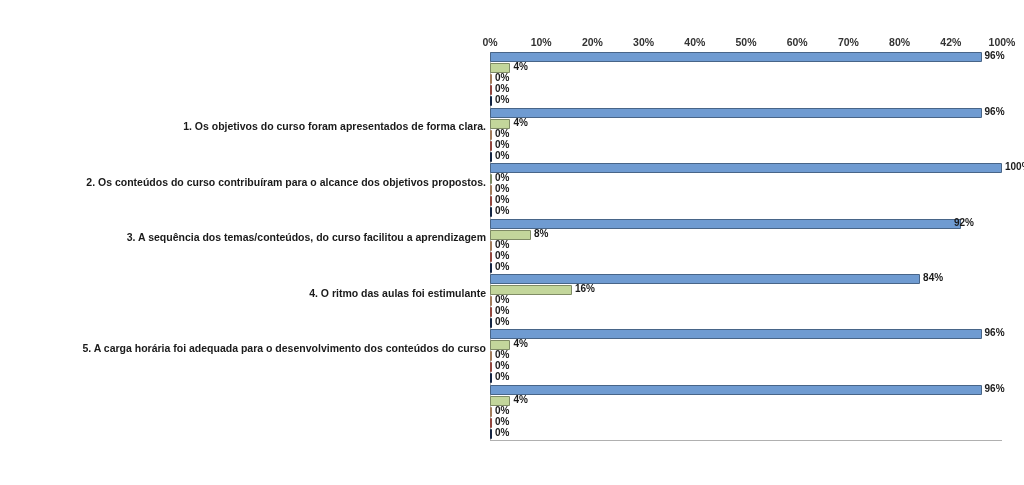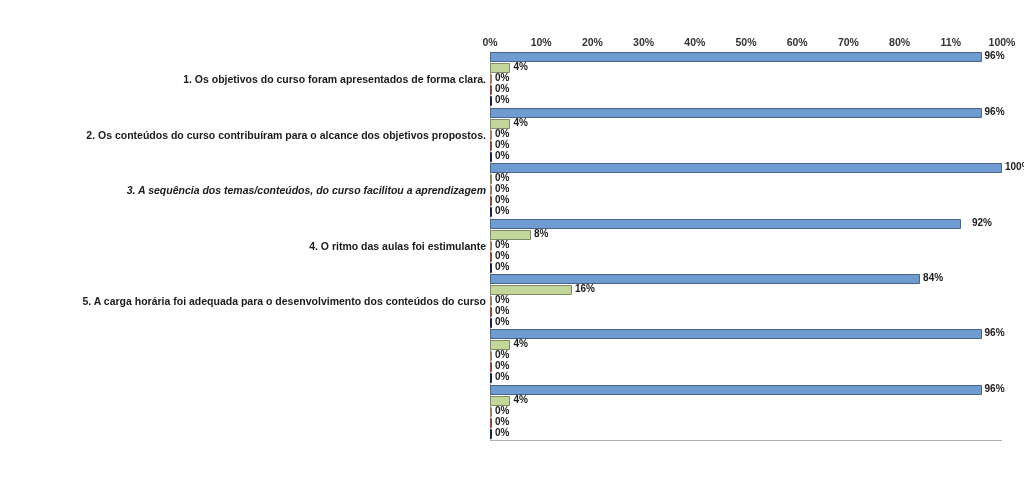--- a/index.html
+++ b/index.html
@@ -73,20 +73,21 @@
   }
   .cat-label {
     position: absolute;
     right: 516px;
     width: 486px;
     text-align: right;
     font-size: 10.5px;
     font-weight: bold;
     color: #1a1a1a;
     line-height: 13px;
+    margin-top: 47px;
   }
   .bar-row {
     position: relative;
     height: 11px;
   }
   .bar {
     position: absolute;
     left: 0;
     top: 0;
     height: 10px;
@@ -140,21 +141,21 @@
   <div class="x-axis-labels">
       <div class="x-tick" style="left: 0px;">0%</div>
       <div class="x-tick" style="left: 51.2px;">10%</div>
       <div class="x-tick" style="left: 102.4px;">20%</div>
       <div class="x-tick" style="left: 153.6px;">30%</div>
       <div class="x-tick" style="left: 204.8px;">40%</div>
       <div class="x-tick" style="left: 256px; text-align: center;">50%</div>
       <div class="x-tick" style="left: 307.2px; text-align: right;">60%</div>
       <div class="x-tick" style="left: 358.4px;">70%</div>
       <div class="x-tick" style="left: 409.6px;">80%</div>
-      <div class="x-tick" style="left: 460.8px;">11%</div>
+      <div class="x-tick" style="left: 460.8px;">42%</div>
       <div class="x-tick" style="left: 512px;">100%</div>
     </div>
 
   <div class="plot-area"></div>
   <div class="plot-border-bottom"></div>
 
   <div id="categories-layer">
       <div class="cat-group" style="top: 52.2143px; left: 490px;">
         <div class="cat-label" style="top: 21px;">1. Os objetivos do curso foram apresentados de forma clara.</div>
         <div class="bar-row">
@@ -195,21 +196,21 @@
         <div class="bar-row">
           <div class="bar zero" style="background: rgb(224, 108, 96); width: 2px;"></div>
           <div class="bar-label" style="left: 5px;">0%</div>
         </div>
         <div class="bar-row">
           <div class="bar zero" style="background: rgb(31, 56, 100); width: 2px;"></div>
           <div class="bar-label" style="left: 5px;">0%</div>
         </div>
       </div>
       <div class="cat-group" style="top: 163.071px; left: 490px;">
-        <div class="cat-label" style="top: 21px; font-style: italic;">3. A sequência dos temas/conteúdos, do curso facilitou a aprendizagem</div>
+        <div class="cat-label" style="top: 21px;">3. A sequência dos temas/conteúdos, do curso facilitou a aprendizagem</div>
         <div class="bar-row">
           <div class="bar" style="background: rgb(111, 155, 209); width: 512px;"></div>
           <div class="bar-label" style="left: 515px;">100%</div>
         </div>
         <div class="bar-row">
           <div class="bar zero" style="background: rgb(195, 214, 155); width: 2px;"></div>
           <div class="bar-label" style="left: 5px;">0%</div>
         </div>
         <div class="bar-row">
           <div class="bar zero" style="background: rgb(250, 192, 144); width: 2px;"></div>
@@ -221,21 +222,21 @@
         </div>
         <div class="bar-row">
           <div class="bar zero" style="background: rgb(31, 56, 100); width: 2px;"></div>
           <div class="bar-label" style="left: 5px;">0%</div>
         </div>
       </div>
       <div class="cat-group" style="top: 218.5px; left: 490px;">
         <div class="cat-label" style="top: 21px;">4. O ritmo das aulas foi estimulante</div>
         <div class="bar-row">
           <div class="bar" style="background: rgb(111, 155, 209); width: 471.04px;"></div>
-          <div class="bar-label" style="left: 482px;">92%</div>
+          <div class="bar-label" style="left: 464px;">92%</div>
         </div>
         <div class="bar-row">
           <div class="bar" style="background: rgb(195, 214, 155); width: 40.96px;"></div>
           <div class="bar-label" style="left: 43.96px;">8%</div>
         </div>
         <div class="bar-row">
           <div class="bar zero" style="background: rgb(250, 192, 144); width: 2px;"></div>
           <div class="bar-label" style="left: 5px;">0%</div>
         </div>
         <div class="bar-row">

